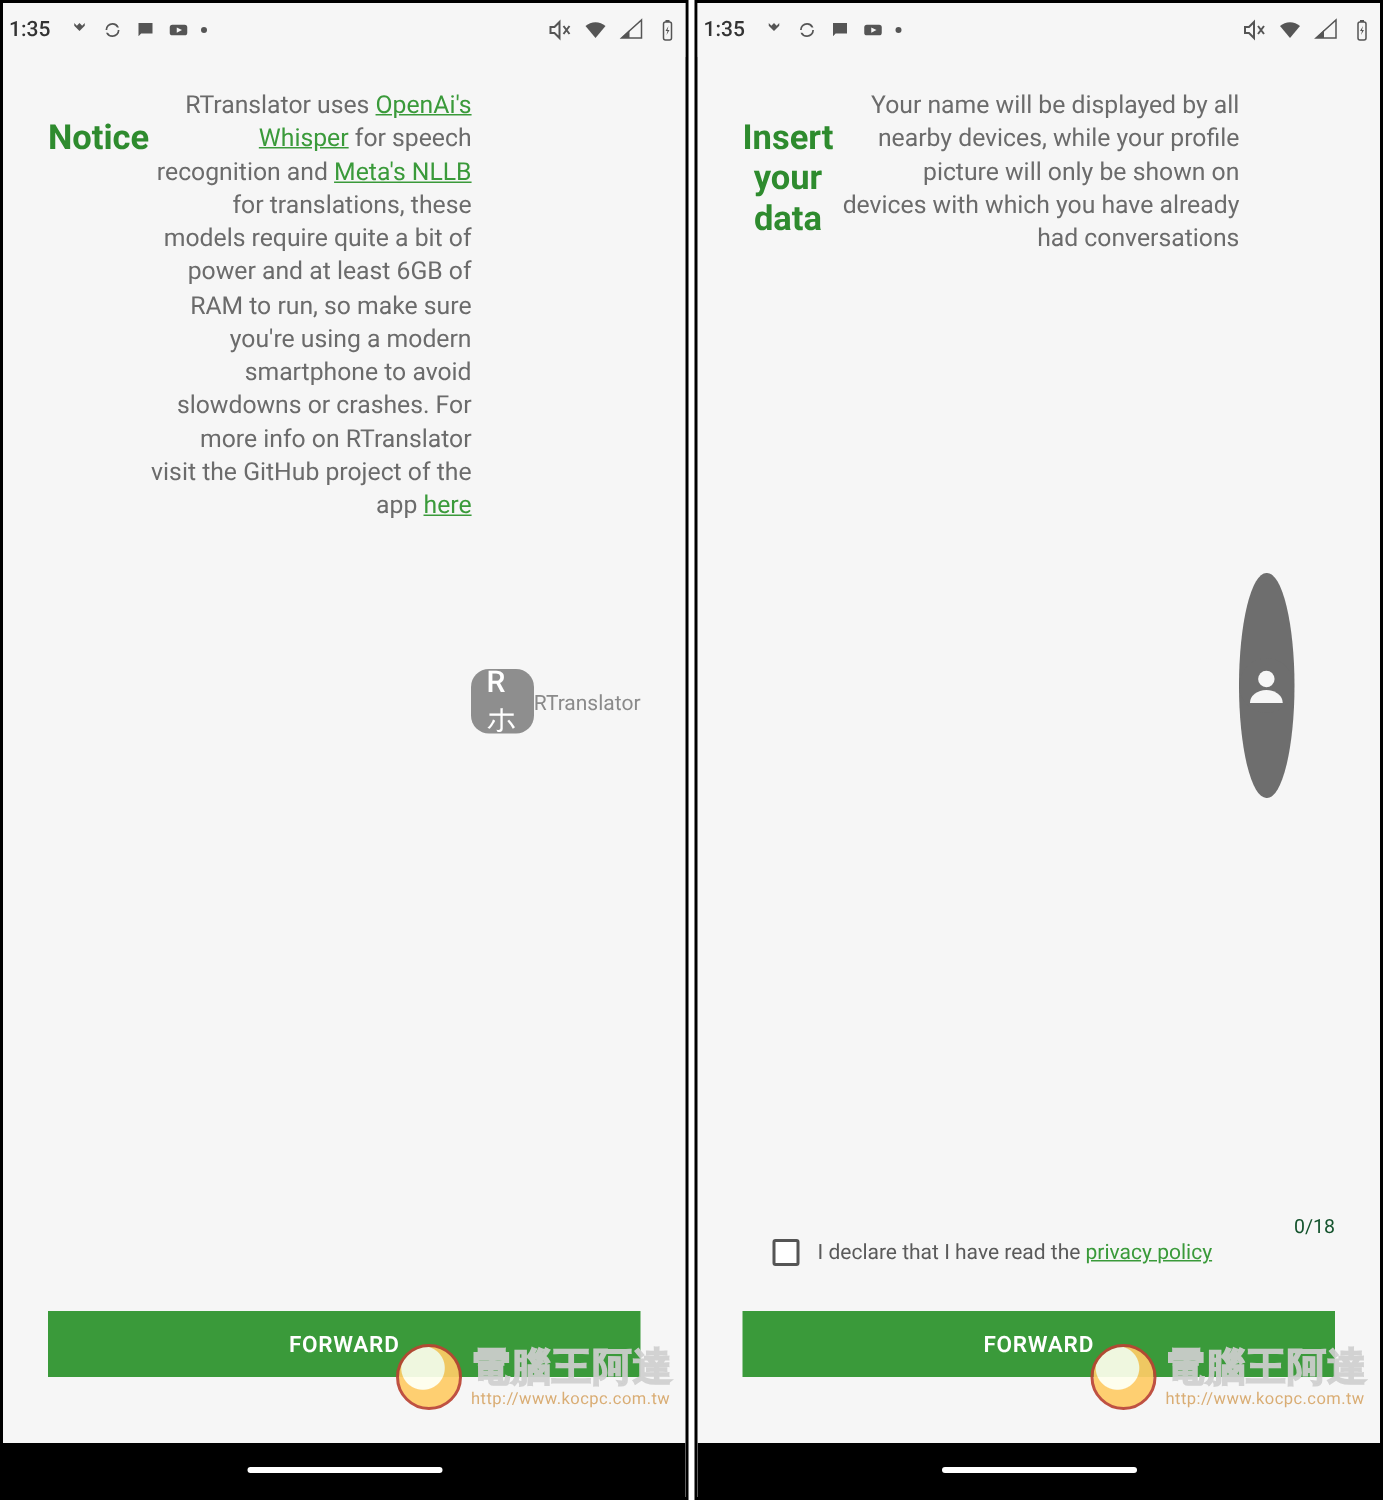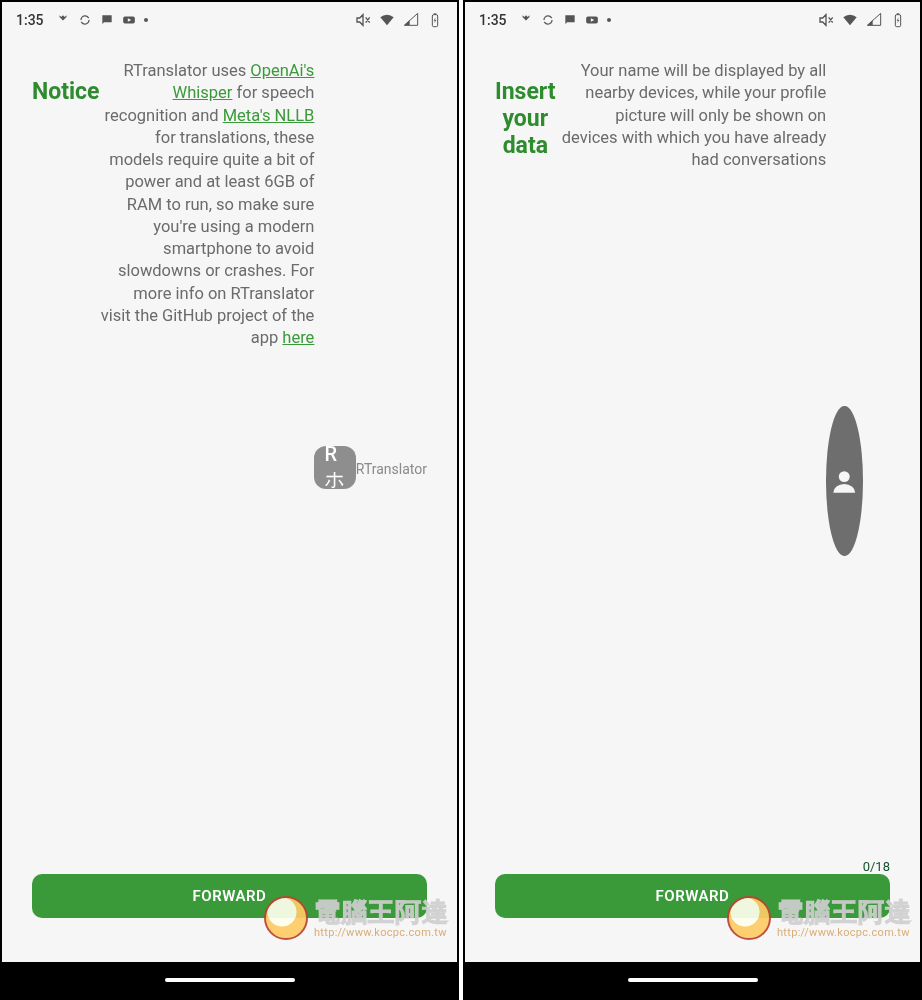--- a/index.html
+++ b/index.html
@@ -21,21 +21,21 @@
     flex-direction: column;
     position: relative;
     overflow: hidden;
   }
   
   .statusbar {
     height: 36px;
     display: flex;
     align-items: center;
     justify-content: space-between;
-    padding: 0 14px;
+    padding: 0 4px;
     font-size: 14px;
     color: #444;
     background: #f6f6f6;
   }
   .statusbar .left, .statusbar .right {
     display: flex;
     align-items: center;
     gap: 8px;
   }
   .statusbar .left .time { font-weight: 500; margin-right: 4px; color:#333;}
@@ -142,21 +142,21 @@
   
   .forward {
     height: 44px;
     background: #3a9a3a;
     color: #fff;
     font-size: 15px;
     font-weight: 600;
     letter-spacing: 0.5px;
     display:flex; align-items:center; justify-content:center;
     margin: 0 30px 0 30px;
-    border-radius: 10px;
+    border-radius: 0;
     cursor:pointer;
     position: relative;
     z-index: 3;
   }
 
   
   .navbar {
     height: 36px;
     background: #000;
     display:flex; align-items:center; justify-content:center;
@@ -315,20 +315,26 @@
         <circle cx="50" cy="38" r="15" fill="#f6f6f6"></circle>
         <path d="M20 82 a30 24 0 0 1 60 0 z" fill="#f6f6f6"></path>
       </svg>
     </div>
 
     <div class="counter">0/18</div>
 
     <div class="spacer"></div>
   </div>
 
+  <div class="consent-row" style="padding:0 50px 0 50px;">
+    <div class="chk"></div>
+    <span>
+      <span>I declare that I have read the </span><a class="link">privacy policy</a>
+    </span>
+  </div>
 
   <div class="forward">FORWARD</div>
 
   <div class="watermark">
     <div class="face"></div>
     <div class="text-col">
       <span class="big">電腦王阿達</span>
       <span class="url">http://www.kocpc.com.tw</span>
     </div>
   </div>

